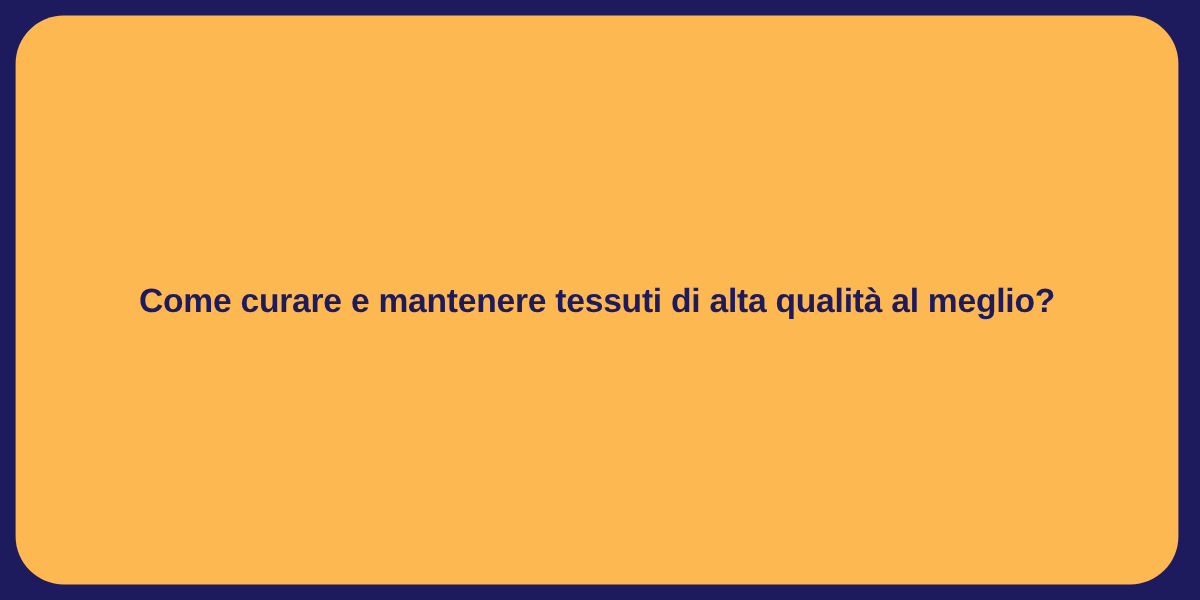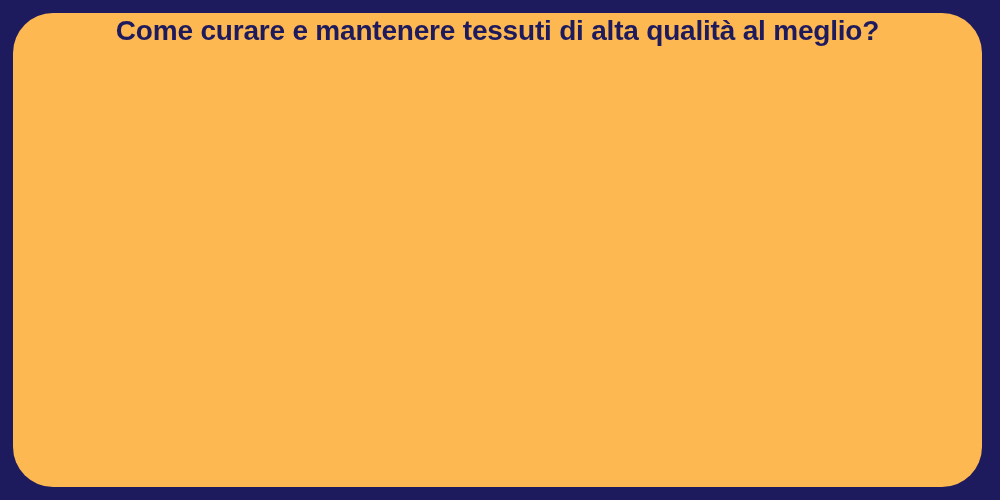--- a/index.html
+++ b/index.html
@@ -27,20 +27,21 @@
 
   
   .card {
     position: relative;
     box-sizing: border-box;
     width: 100%;
     height: 100%;
     background: #FDB851;
     border-radius: 40px;
     display: flex;
+    align-items: center;
     justify-content: center;
   }
 
   
   .headline {
     margin: 0;
     padding: 0 24px;
     color: #1E1A5E;
     font-family: "Liberation Sans", sans-serif;
     font-size: 28px;

